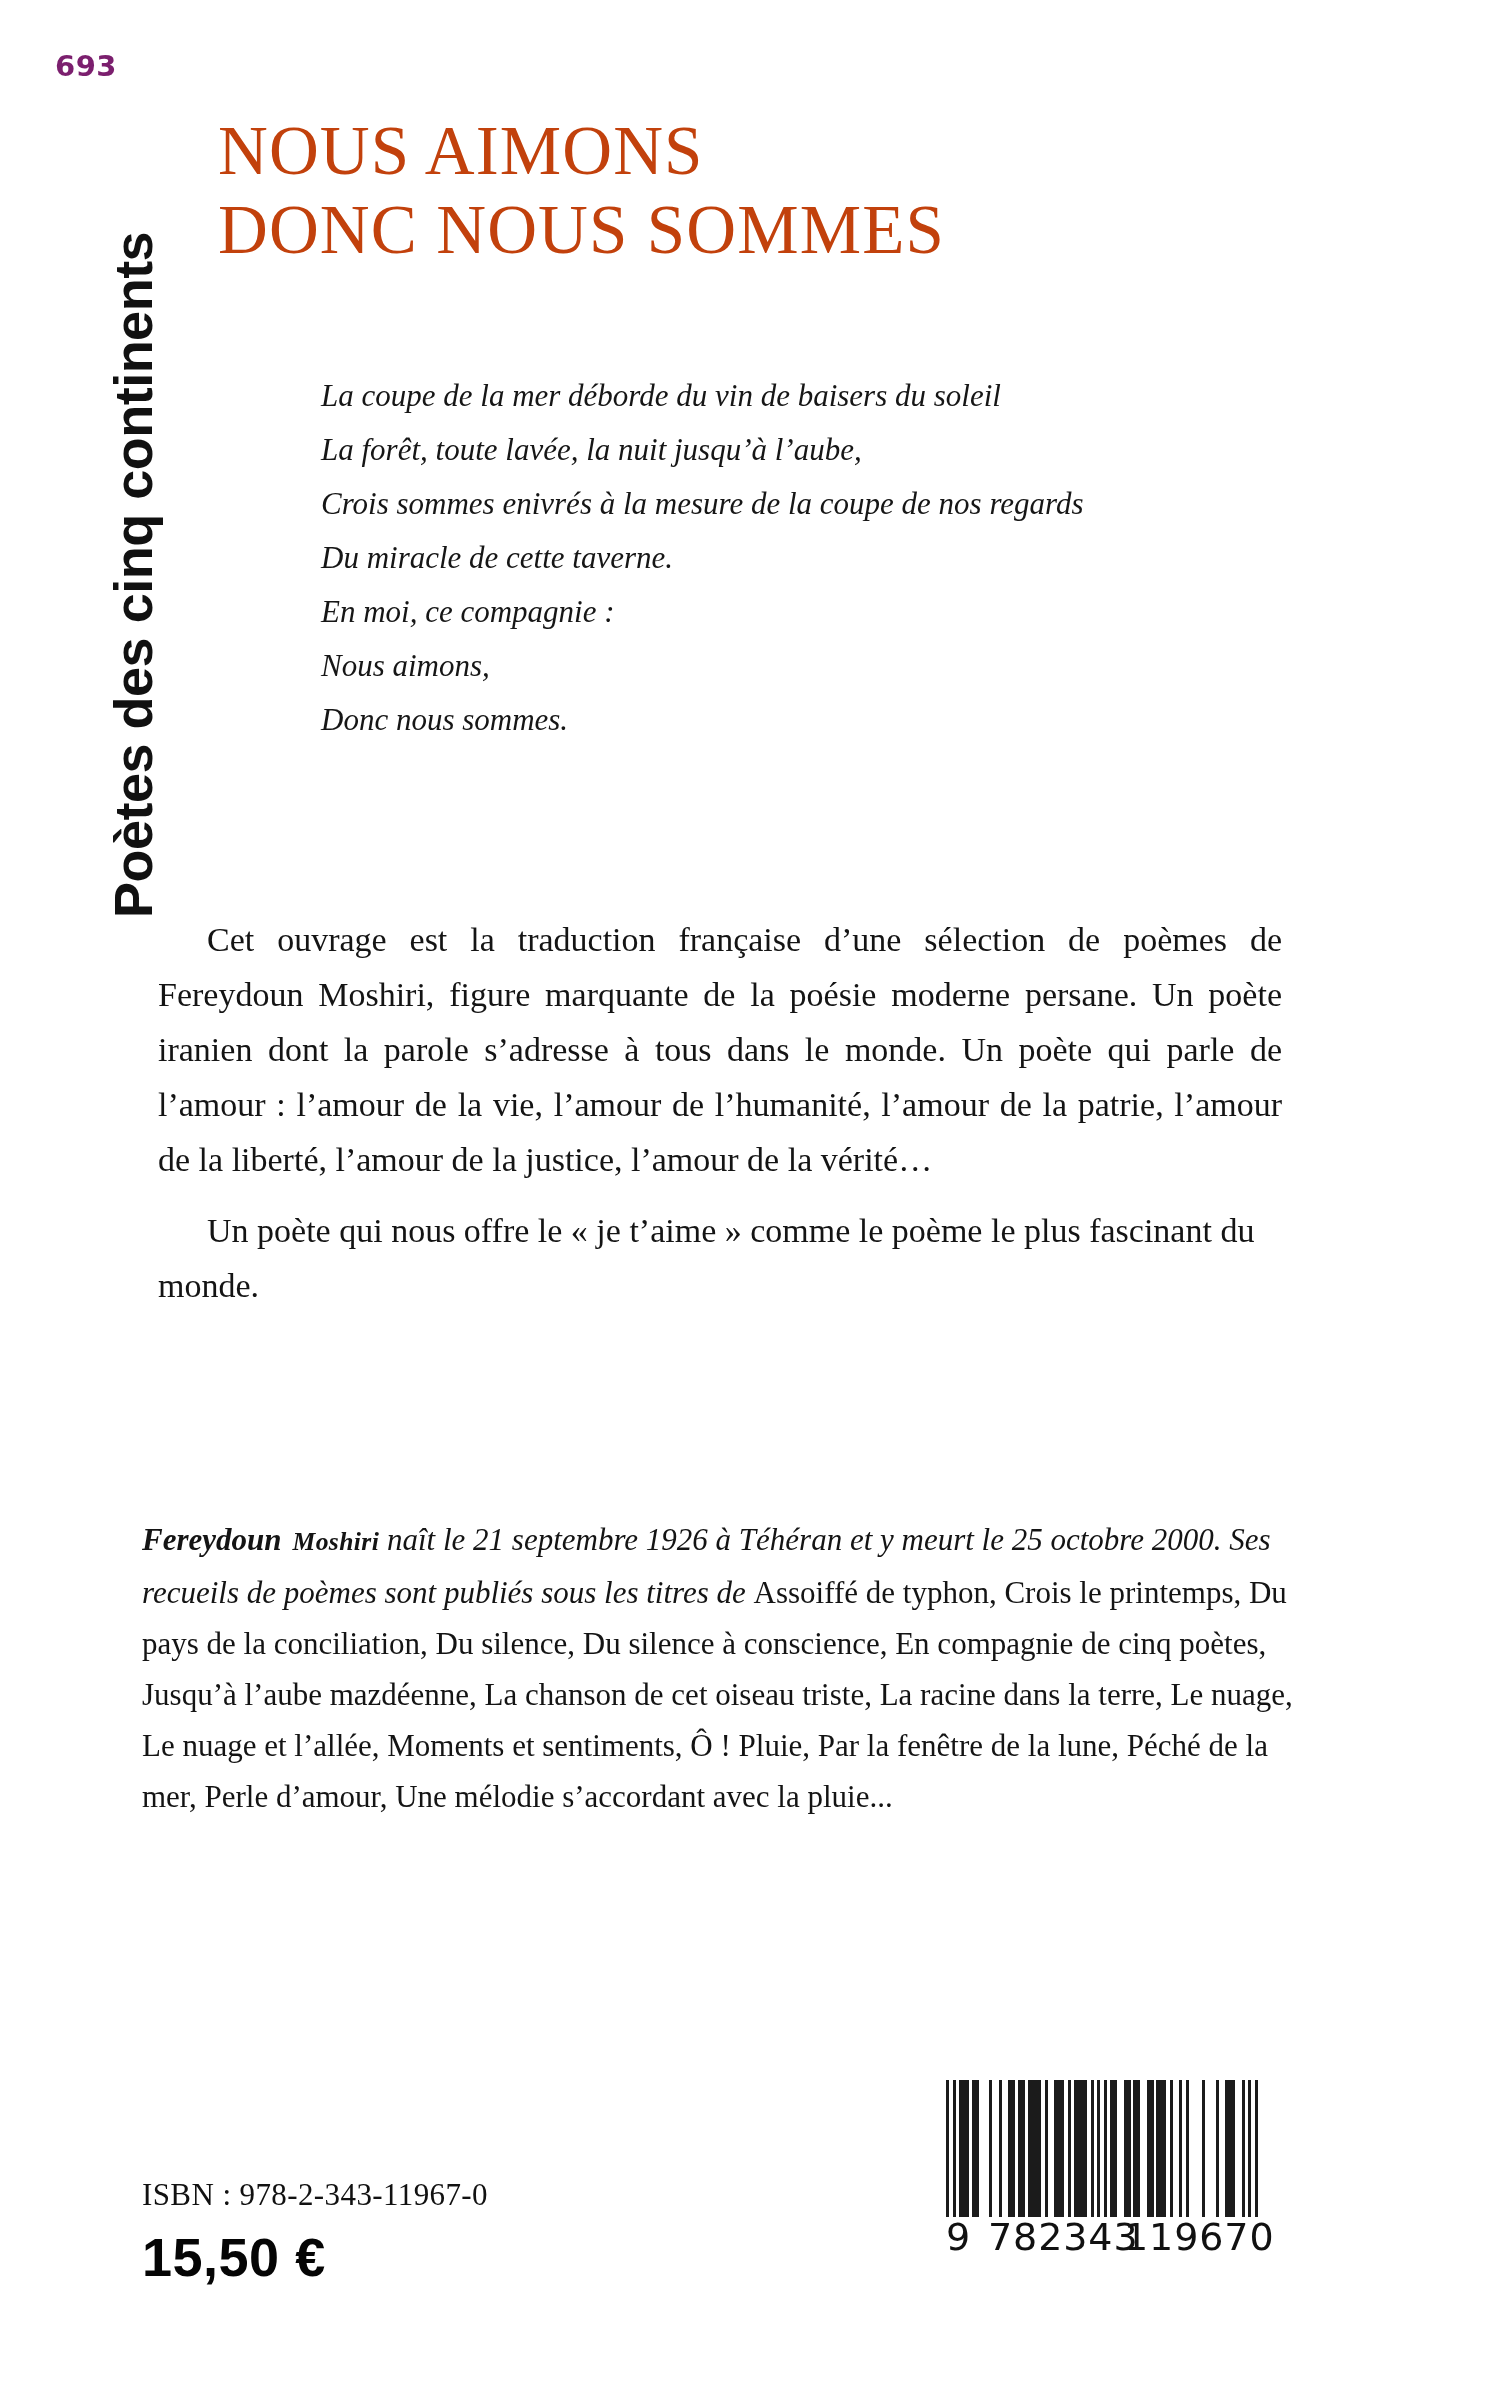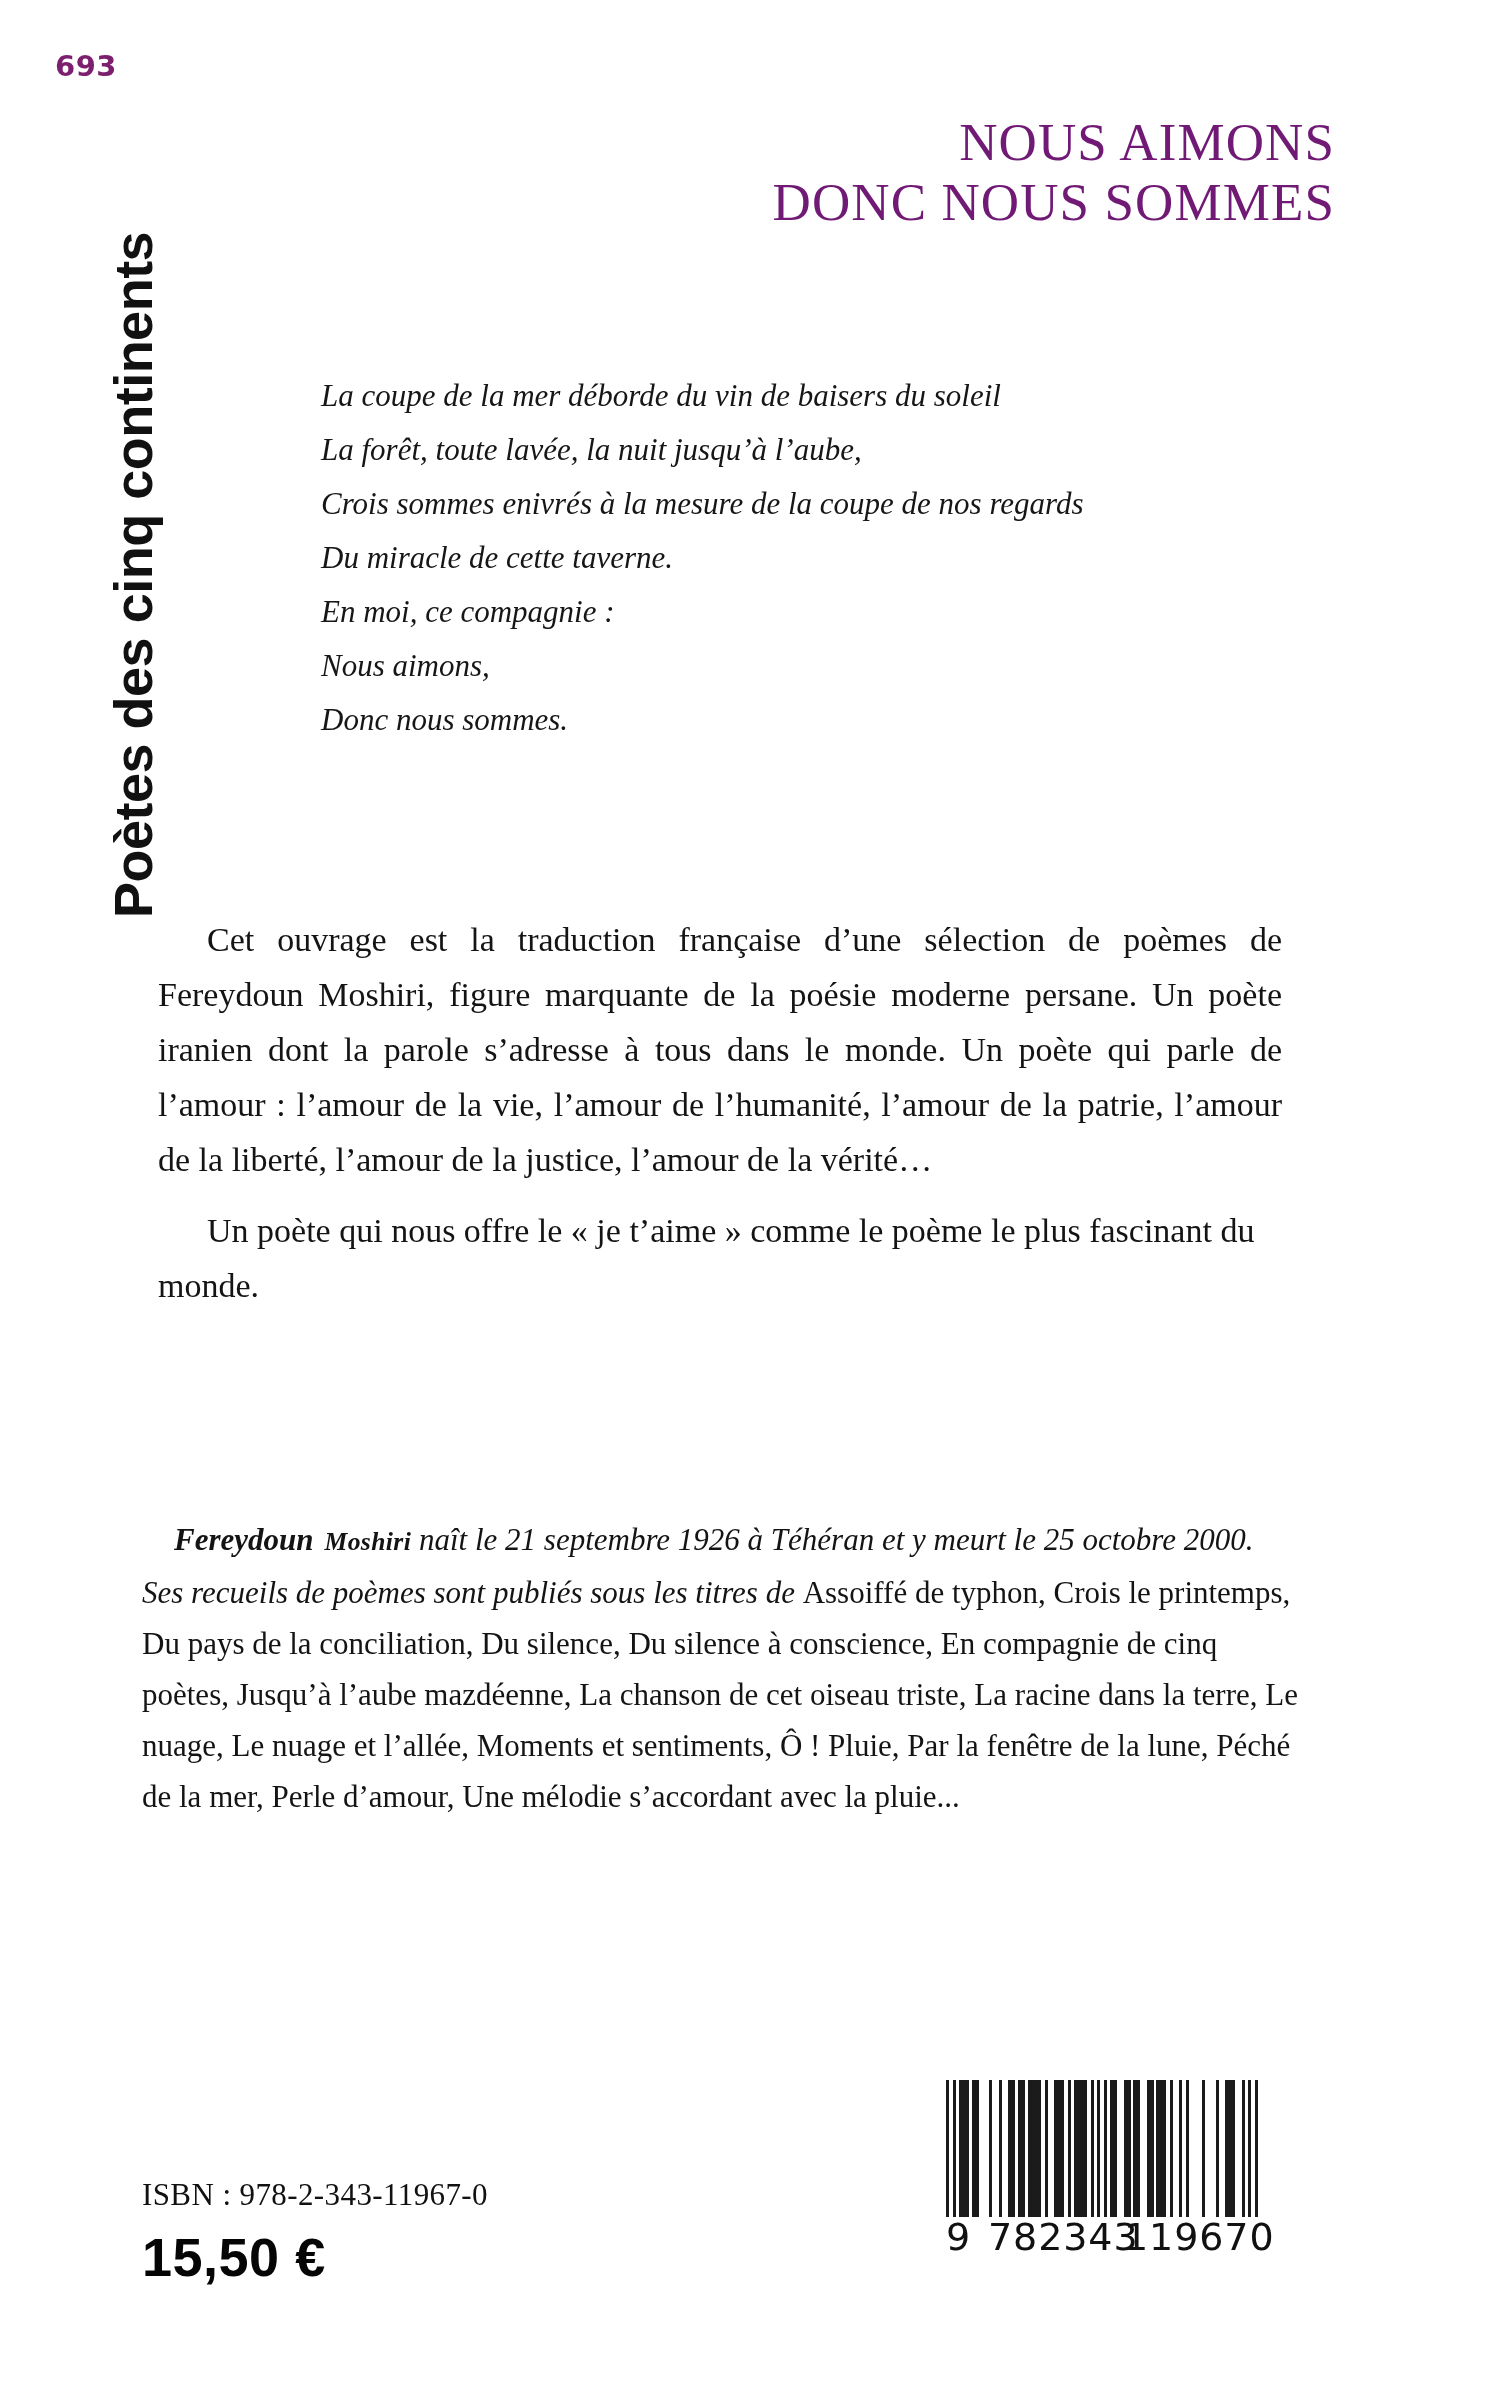--- a/index.html
+++ b/index.html
@@ -63,24 +63,24 @@
     width: 1366px;
     height: 2402px;
   }
 
   
   #book-title {
     position: absolute;
     left: 76px;
     top: 112px;
     width: 1117px;
-    text-align: right;
-    color: #701a75;
-    font-family: "Liberation Serif", serif;
-    font-size: 53px;
+    text-align: left;
+    color: #c2410c;
+    font-family: "Liberation Serif", serif;
+    font-size: 69px;
     line-height: 1.14;
     letter-spacing: 1.1px;
   }
   #book-title .title-line { display: block; }
 
   
   #poem {
     position: absolute;
     left: 131px;
     top: 369px;
@@ -119,21 +119,20 @@
     width: 1156px;
     font-family: "Liberation Serif", serif;
     font-size: 31px;
     line-height: 51px;
     color: #141414;
     text-align: left;
   }
   #biography .bio-name {
     font-weight: bold;
     font-style: italic;
-    margin-left: 32px;
   }
   #biography .bio-surname {
     font-weight: bold;
     font-style: italic;
     font-size: 25.6px;
     letter-spacing: 0.4px;
     margin-left: 11px;
   }
   #biography .bio-italic { font-style: italic; }
   #biography .bio-titles { font-style: normal; }

